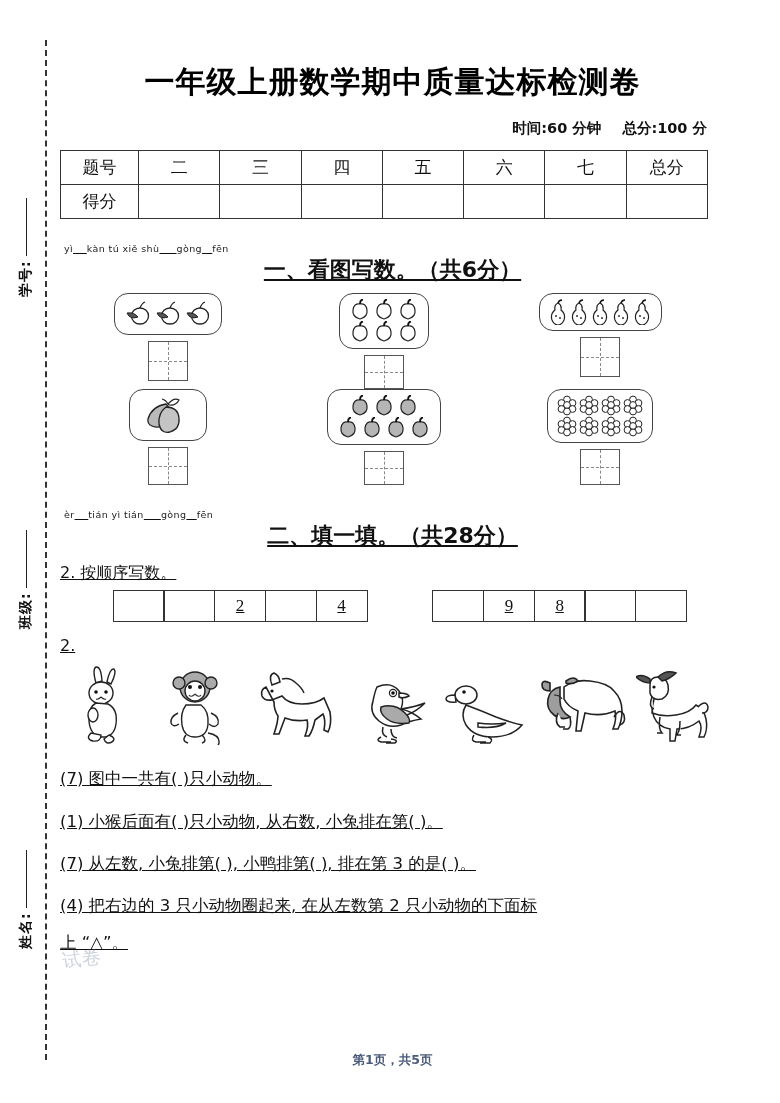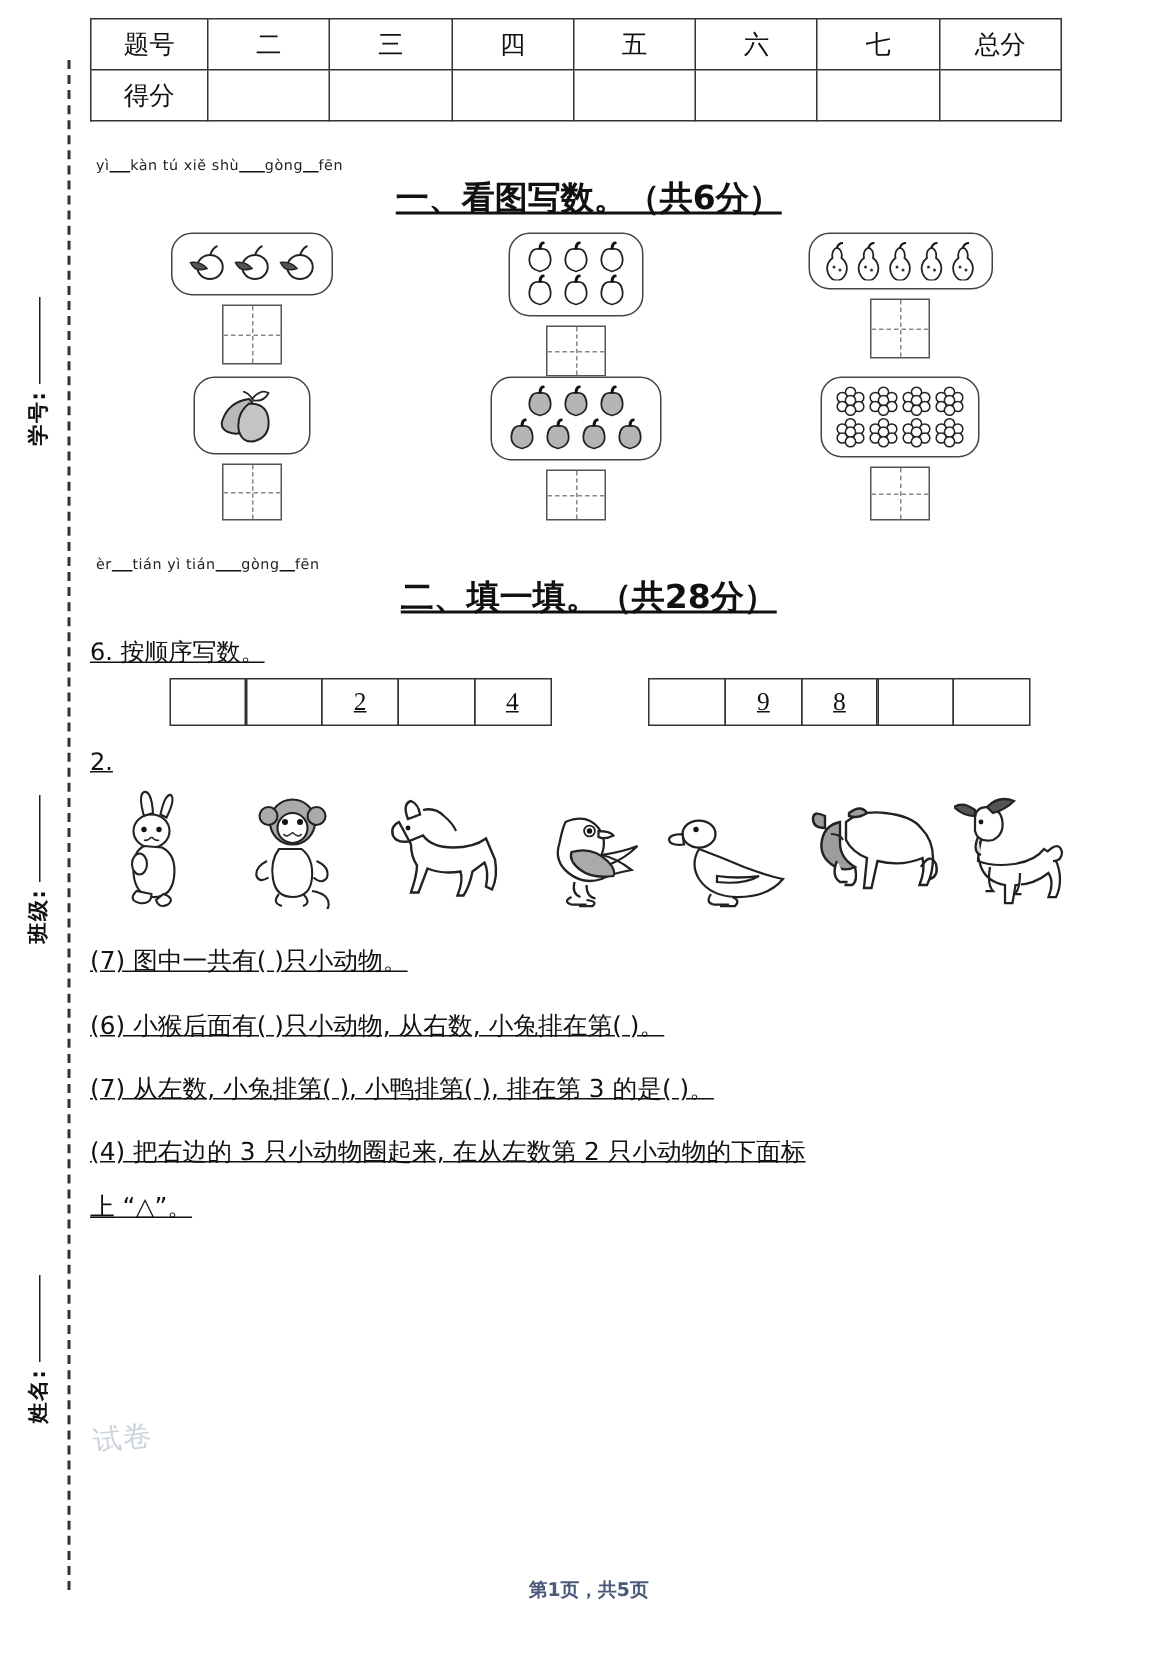--- a/index.html
+++ b/index.html
@@ -199,21 +199,26 @@
   <div class="vfield vf2">
     <span>班级:</span><span class="rule"></span>
   </div>
   <div class="vfield vf3">
     <span>姓名:</span><span class="rule"></span>
   </div>
 </div>
 
 <div class="page">
 
-
+  <div class="title">一年级上册数学期中质量达标检测卷</div>
+
+  <div class="meta">
+    <span>时间:60 分钟</span>
+    <span>总分:100 分</span>
+  </div>
 
   <table class="score">
     <tbody>
         <tr>
       <td class="head">题号</td>
       <td>二</td>
       <td>三</td>
       <td>四</td>
       <td>五</td>
       <td>六</td>
@@ -496,21 +501,21 @@
 
   <div class="sec">
     <div class="pinyin">
       <i>èr</i>
       &nbsp;&nbsp;&nbsp;<i>tián yì tián</i>
       &nbsp;&nbsp;&nbsp;&nbsp;<i>gòng</i>
       &nbsp;&nbsp;<i>fēn</i>
     </div>
     <div class="sec-title">二、填一填。（共28分）</div>
 
-    <div class="q-line">6. 按顺序写数。</div>
+    <div class="q-line">2. 按顺序写数。</div>
 
     <div class="seq-wrap">
       <div class="seq">
         <div class="cell"></div>
         <div class="cell"></div>
         <div class="cell">2</div>
         <div class="cell"></div>
         <div class="cell">4</div>
       </div>
       <div class="seq-gap"></div>
@@ -625,21 +630,21 @@
             <path d="M24 48 q-2 12 2 16 h-5 M44 52 q0 12 -4 14 h5"></path>
             <path d="M16 28 q-4 10 2 12" fill="#ddd"></path>
             <path d="M62 38 q8 -8 10 0 q0 6 -6 6" fill="#fff"></path>
           </g>
           <circle cx="18" cy="18" r="1.6" fill="#111"></circle>
         </svg>
       </div>
     </div>
 
     <div class="sent">(7) 图中一共有(     )只小动物。</div>
-    <div class="sent">(6) 小猴后面有(     )只小动物, 从右数, 小兔排在第(     )。</div>
+    <div class="sent">(1) 小猴后面有(     )只小动物, 从右数, 小兔排在第(     )。</div>
     <div class="sent">(7) 从左数, 小兔排第(     ), 小鸭排第(     ), 排在第 3 的是(     )。</div>
     <div class="sent wrap">(4) 把右边的 3 只小动物圈起来, 在从左数第 2 只小动物的下面标</div>
     <div class="sent" style="margin-top:12px">上 “△”。</div>
   </div>
 
   <div class="footer">第1页，共5页</div>
 </div>
 
 <div class="watermark">试卷</div>
 

